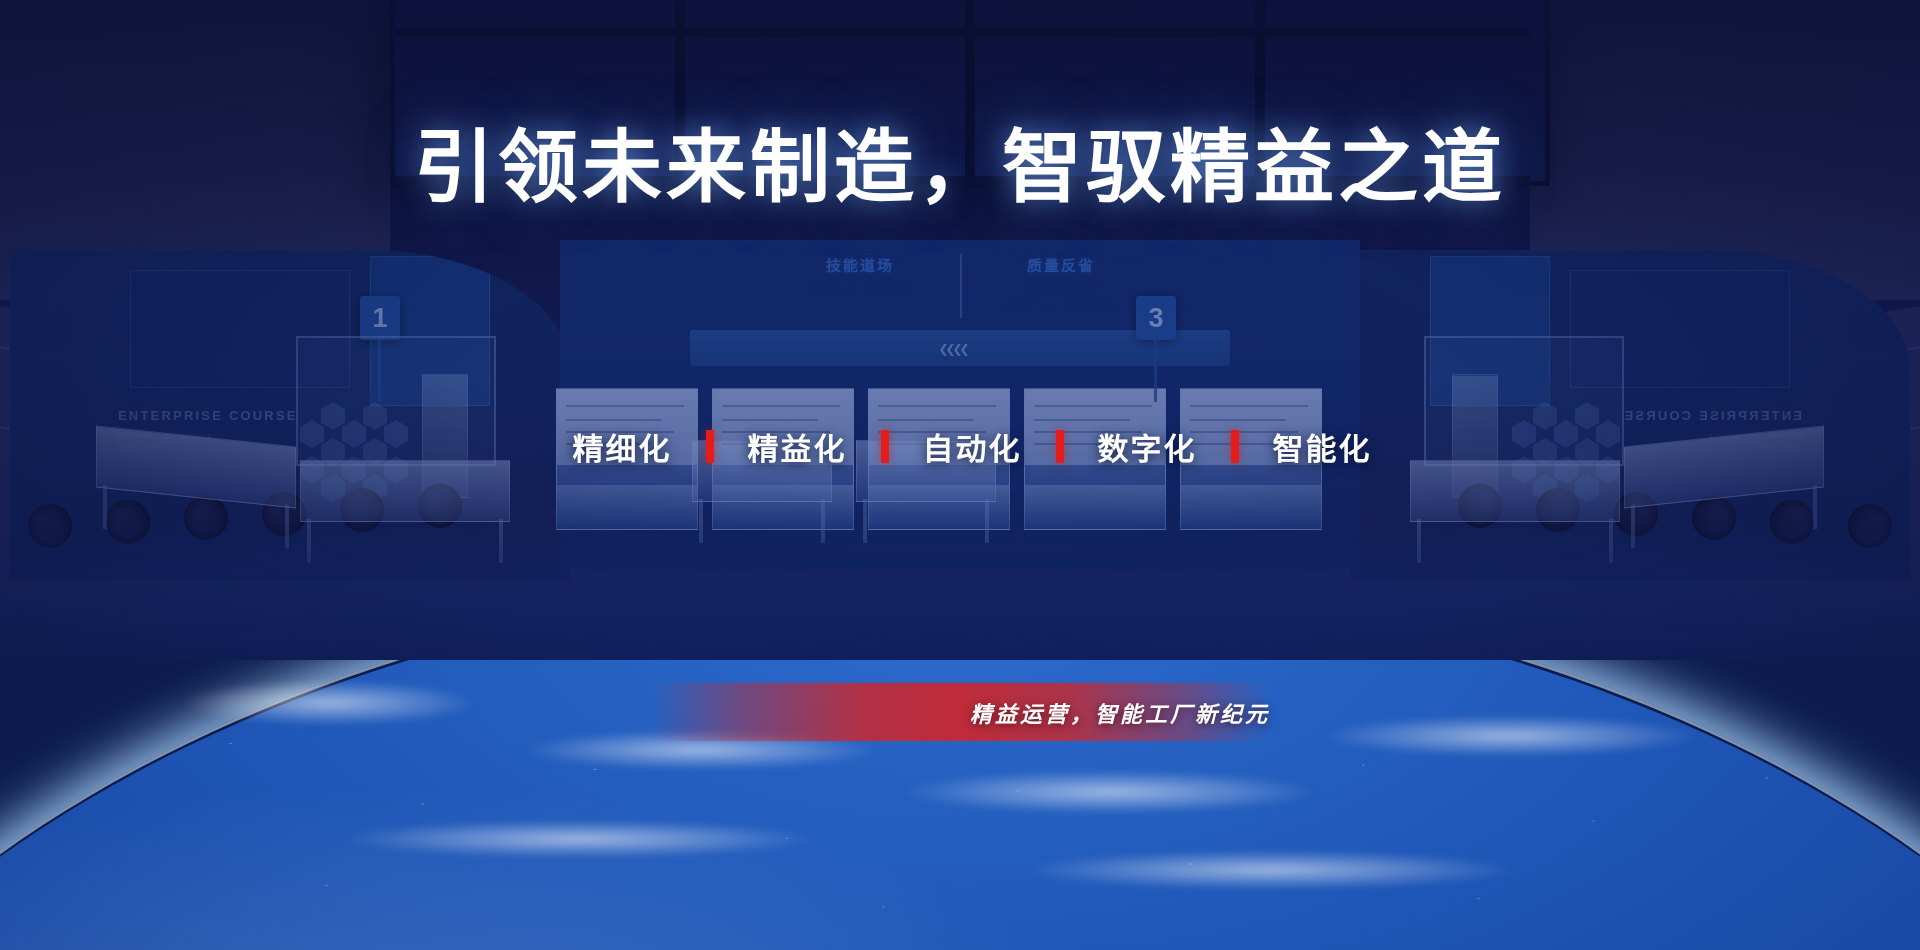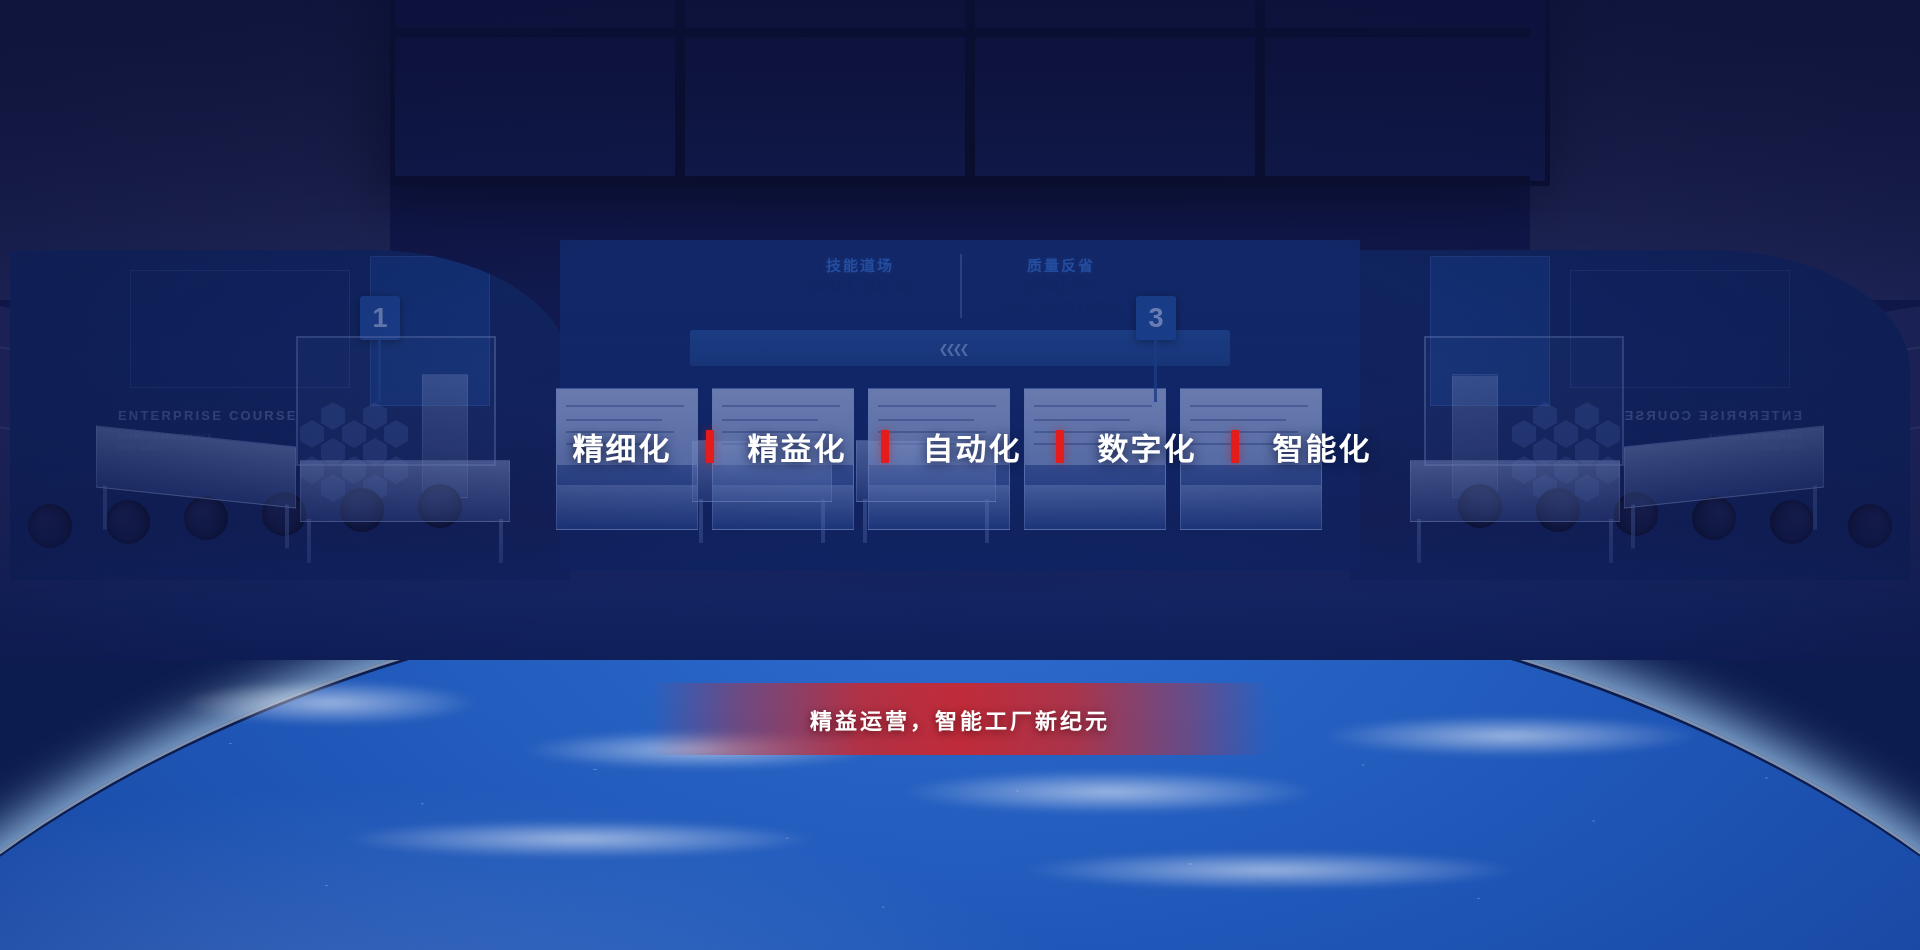--- a/index.html
+++ b/index.html
@@ -277,30 +277,31 @@
     box-shadow:0 0 8px rgba(210,25,25,.5);
     flex:0 0 auto;
   }
 
   .badge-wrap{
     position:absolute; top:683px; left:0; width:100%;
     display:flex; justify-content:center;
   }
   .badge{
     position:relative;
-    width:620px; height:72px;
-    display:flex; align-items:center; justify-content:center;
+    width:620px; height:58px;
+    display:flex; align-items:center; justify-content:flex-end;
     background:linear-gradient(90deg,
         rgba(190,40,50,0) 0%,
         rgba(190,45,55,.45) 14%,
         rgba(196,42,52,.88) 34%,
         rgba(200,40,50,.95) 50%,
         rgba(192,44,54,.86) 68%,
         rgba(188,46,58,.42) 87%,
         rgba(186,48,60,0) 100%);
+    font-style:italic;
   }
   .badge-text{
     color:#ffffff; font-size:22px; font-weight:700; letter-spacing:3px;
     text-shadow:0 2px 8px rgba(60,5,10,.7);
     white-space:nowrap;
   }
 </style>
 </head>
 <body>
 
@@ -468,20 +469,21 @@
     <div class="bench" style="left:96px;   top:436px; width:200px; transform:skewY(6deg);"></div>
     <div class="bench" style="right:96px;  top:436px; width:200px; transform:skewY(-6deg);"></div>
 
     <div class="floor-glow"></div>
     <div class="hall-tint"></div>
     <div class="hall-vig"></div>
   </div>
 
   <div class="content">
 
+    <h1 class="title">引领未来制造，智驭精益之道</h1>
 
 
     <div class="keywords">
       <span class="kw">精细化</span>
       <span class="kw-sep"></span>
       <span class="kw">精益化</span>
       <span class="kw-sep"></span>
       <span class="kw">自动化</span>
       <span class="kw-sep"></span>
       <span class="kw">数字化</span>

